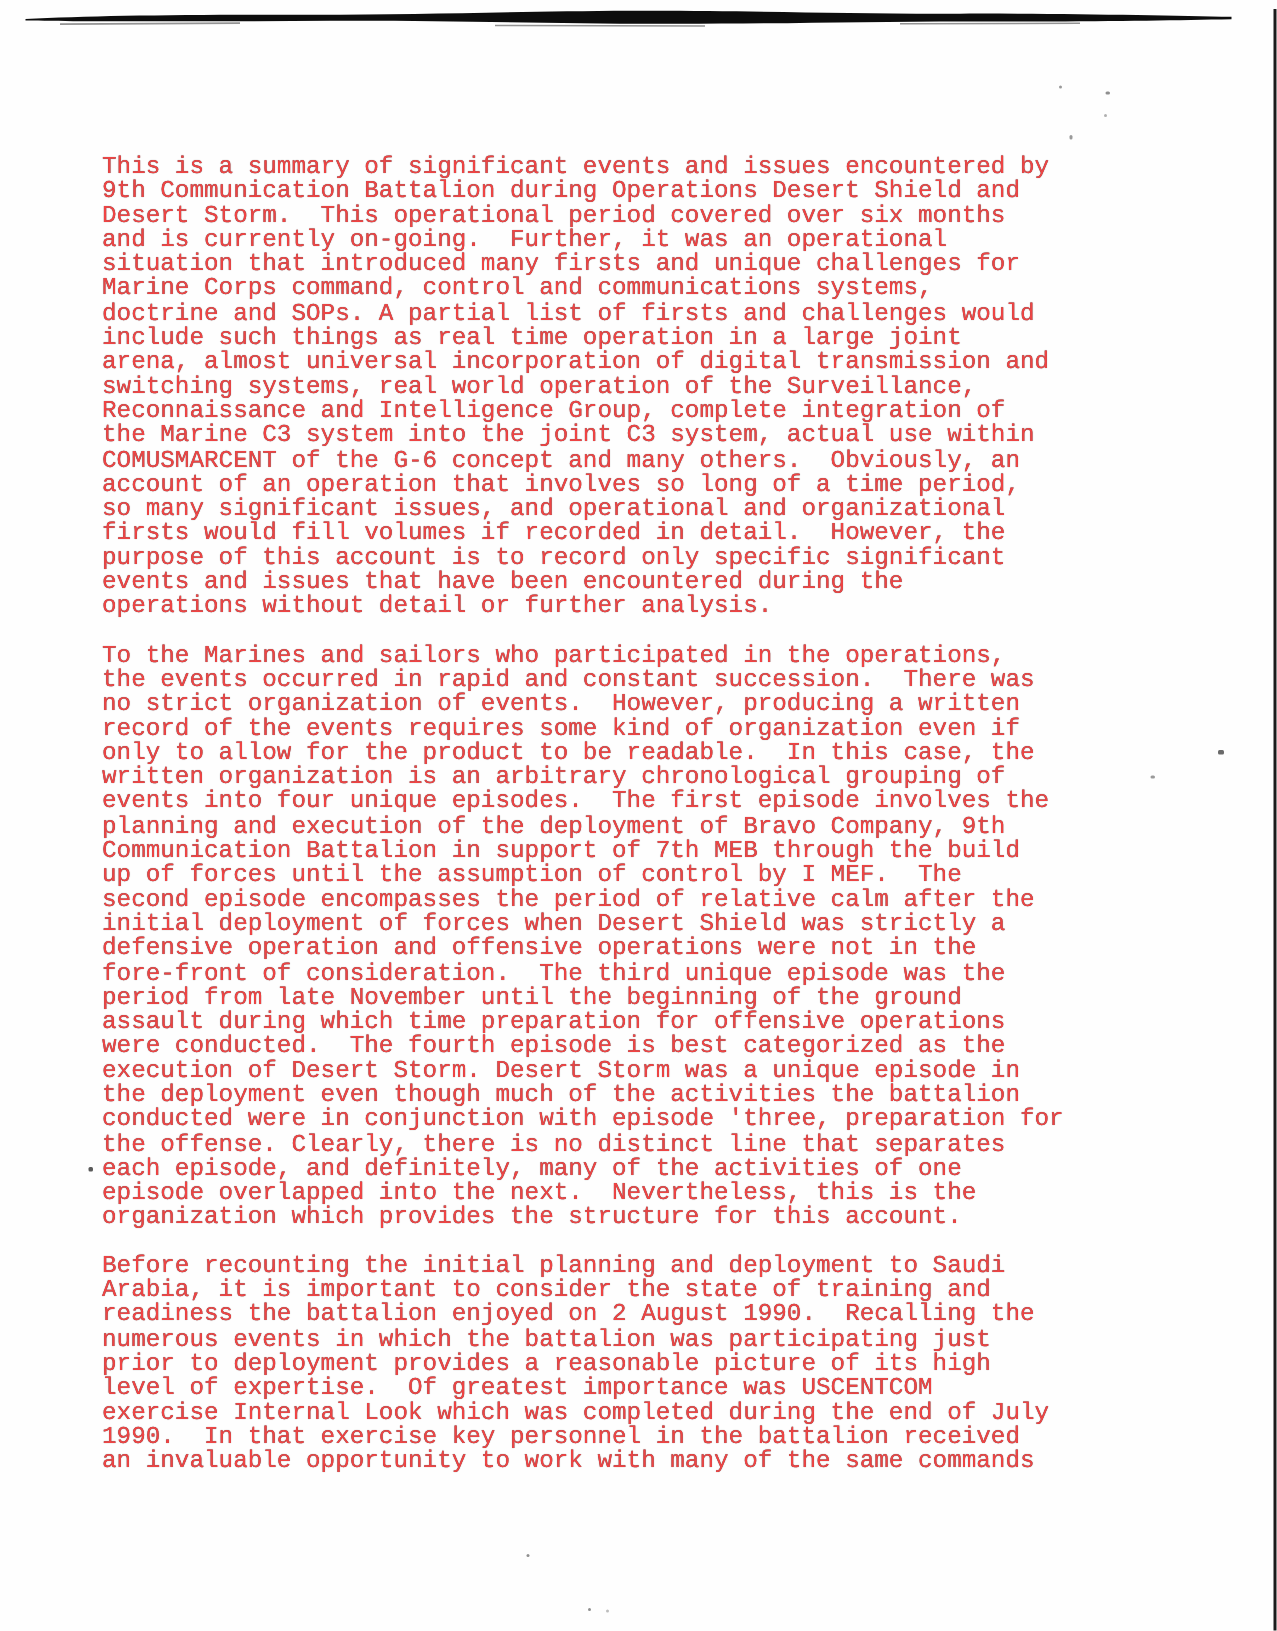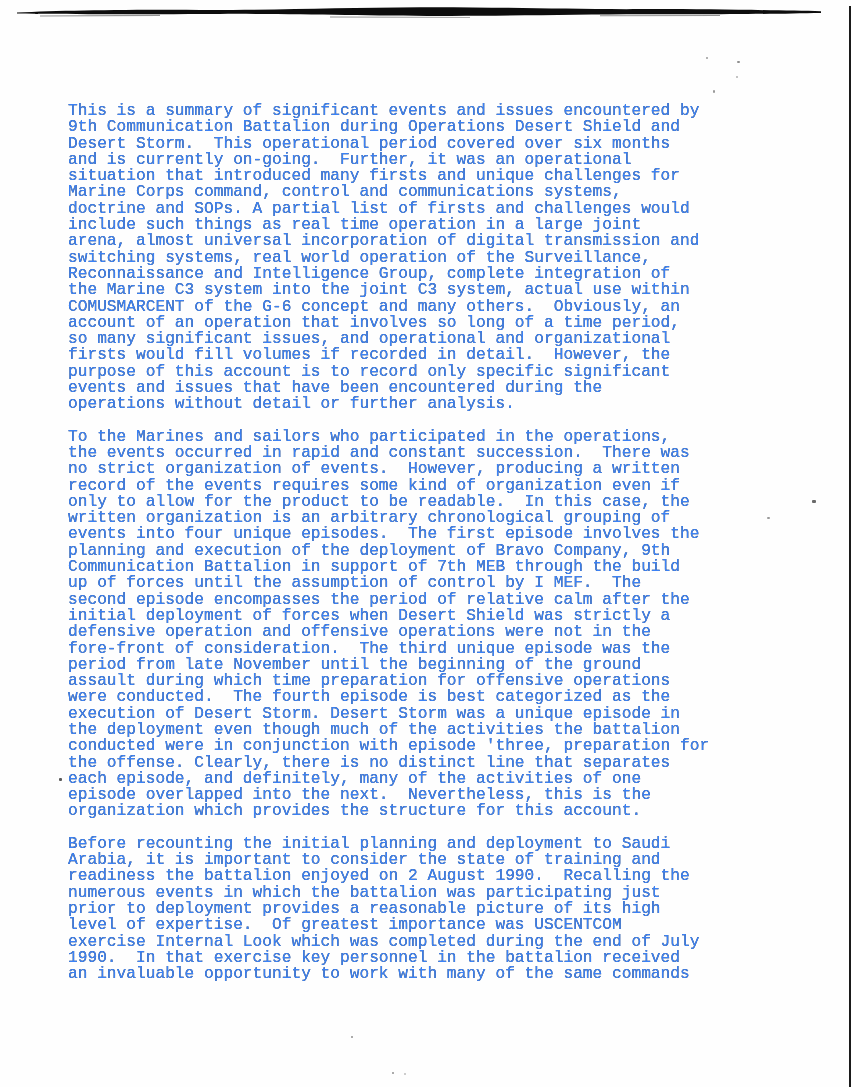--- a/index.html
+++ b/index.html
@@ -35,21 +35,21 @@
     width: 2.5px;
     height: calc(100% - 6px);
     background: #1b1b1b;
   }
   
   .text-block {
     position: absolute;
     left: 68px;
     top: 103px;
     width: 712px;
-    color: #3b82f6;
+    color: #ef4444;
     font-size: 16.2px;
     line-height: 16.3px;
     letter-spacing: 0;
     text-shadow: 0 0 0.45px rgba(20,20,20,0.85);
   }
   .para {
     margin: 0 0 16px 0;
     white-space: pre;
   }
   

